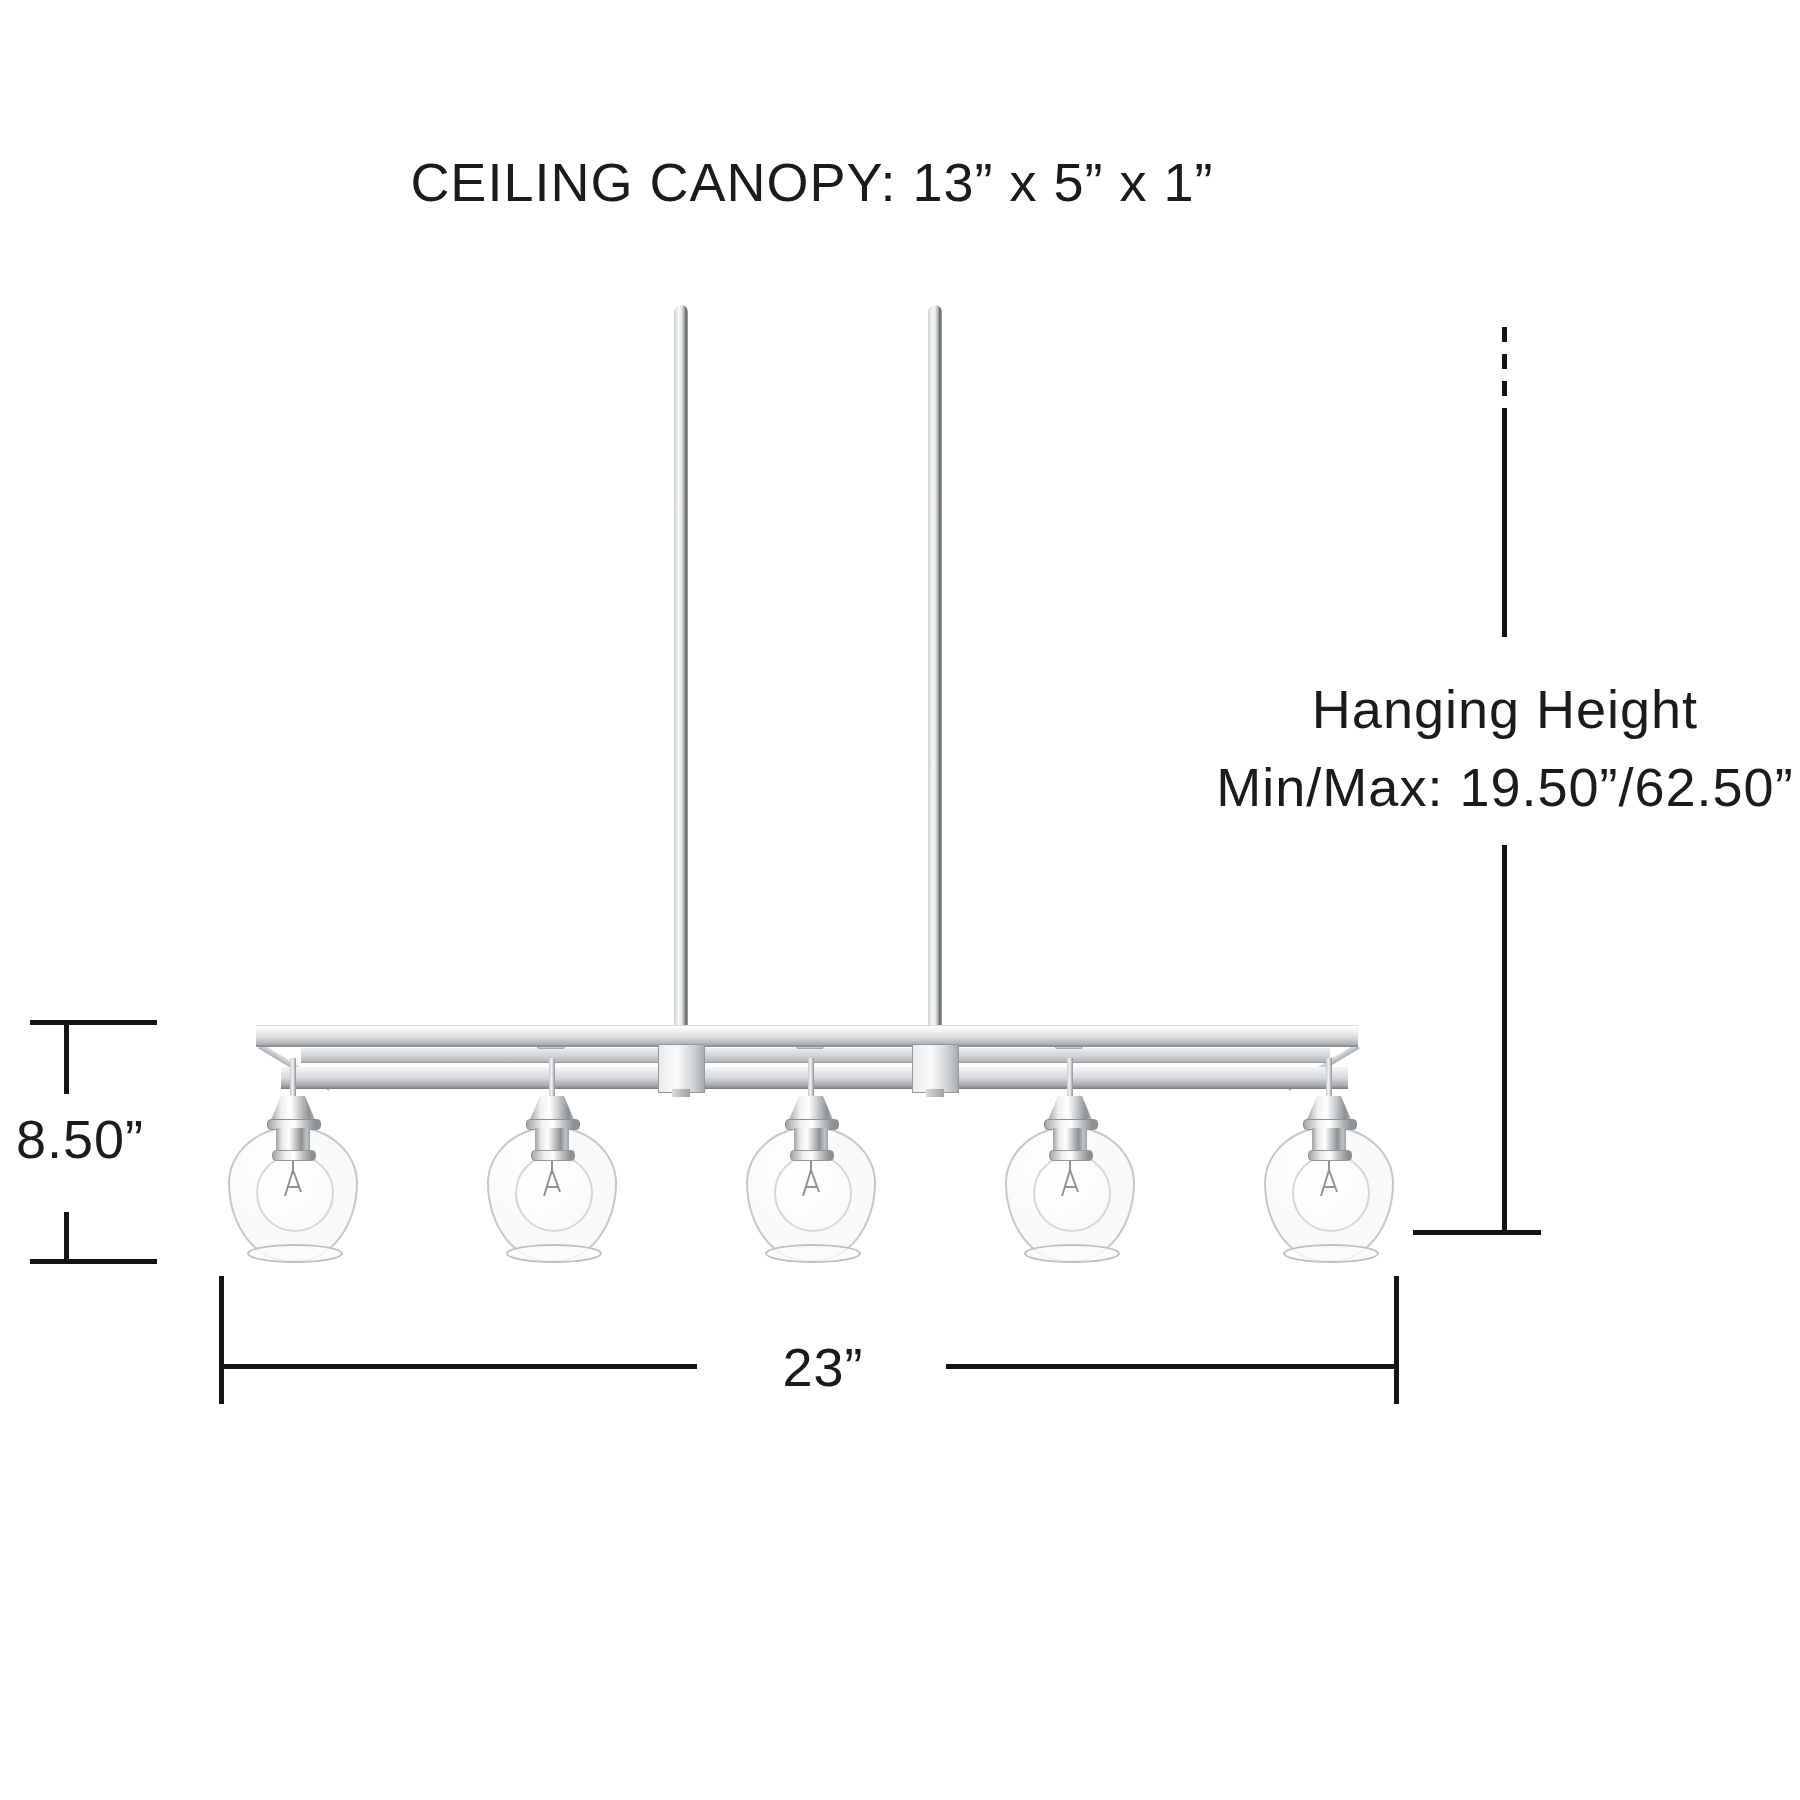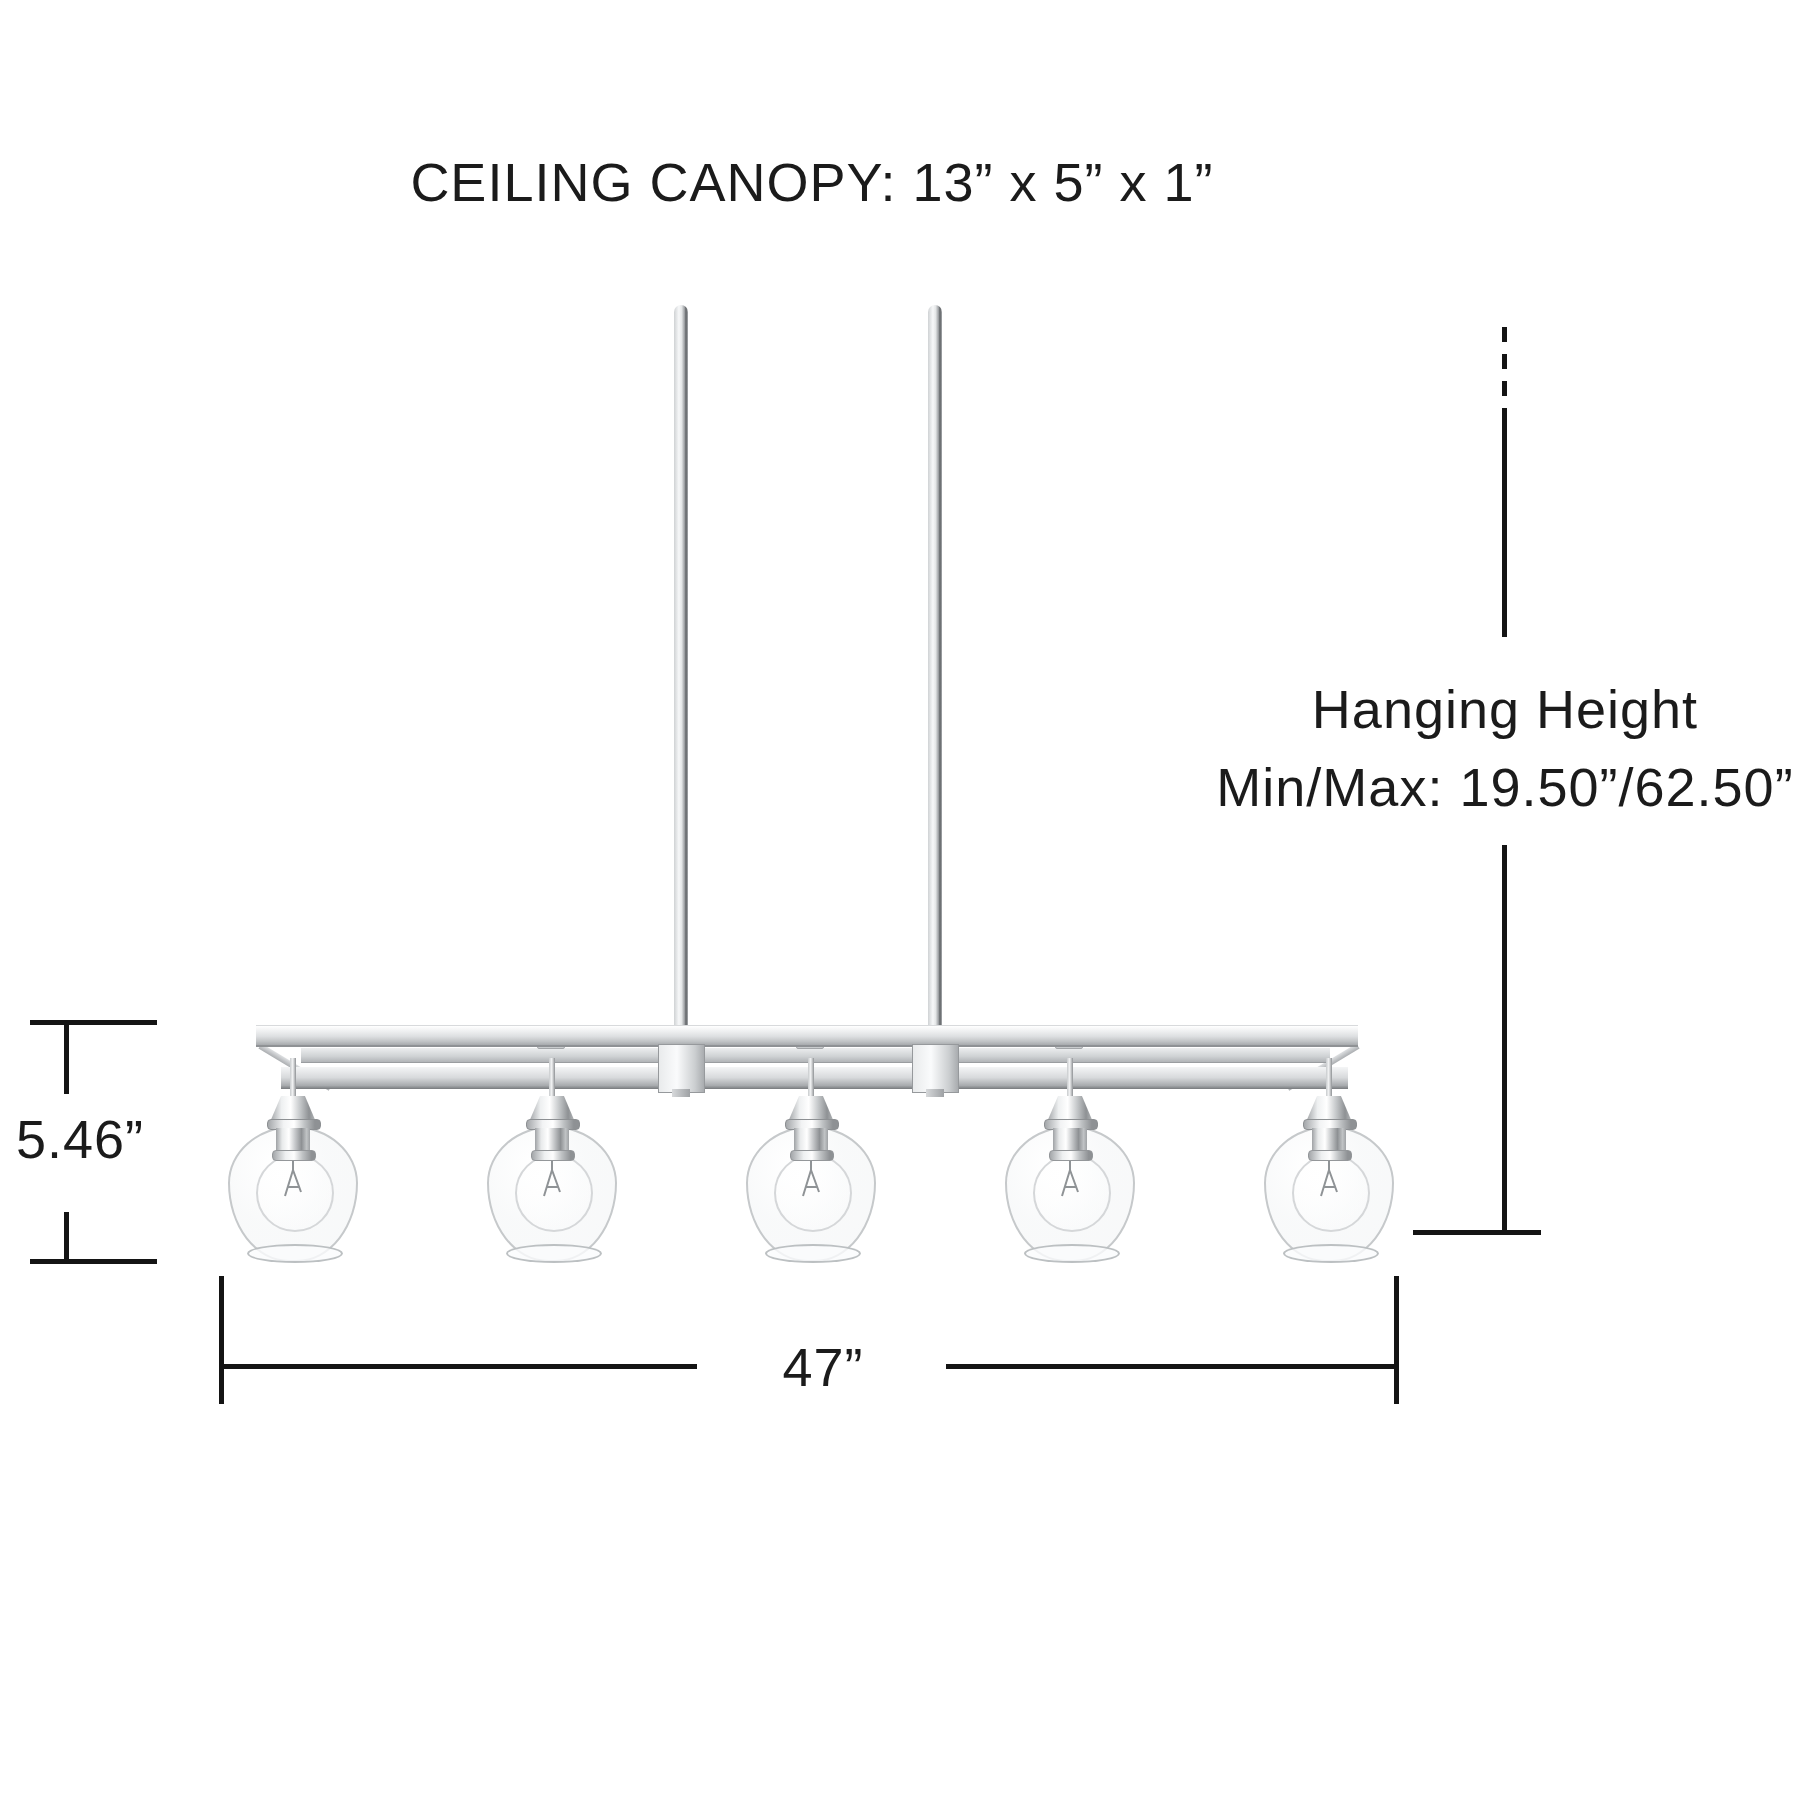--- a/index.html
+++ b/index.html
@@ -58,23 +58,23 @@
 
 <div id="canvas">
 
   <div class="dim-text center" style="left:312px;top:155px;width:1000px;">CEILING CANOPY: 13” x 5” x 1”</div>
 
   <div class="dim-text center hh" style="left:1185px;top:670px;width:640px;">
     <div>Hanging Height</div>
     <div>Min/Max: 19.50”/62.50”</div>
   </div>
 
-  <div class="dim-text center" style="left:0px;top:1112px;width:160px;">5.46”</div>
+  <div class="dim-text center" style="left:0px;top:1112px;width:160px;">8.50”</div>
 
-  <div class="dim-text center" style="left:723px;top:1340px;width:200px;">47”</div>
+  <div class="dim-text center" style="left:723px;top:1340px;width:200px;">23”</div>
 
 
   <div class="dl" style="left:30px;top:1020px;width:127px;height:5px;"></div>
   <div class="dl" style="left:64px;top:1020px;width:5px;height:74px;"></div>
   <div class="dl" style="left:64px;top:1212px;width:5px;height:52px;"></div>
   <div class="dl" style="left:30px;top:1259px;width:127px;height:5px;"></div>
 
   <div class="dl-dash" style="left:1502px;top:327px;height:90px;"></div>
   <div class="dl" style="left:1502px;top:417px;width:5px;height:220px;"></div>
   <div class="dl" style="left:1502px;top:845px;width:5px;height:388px;"></div>

